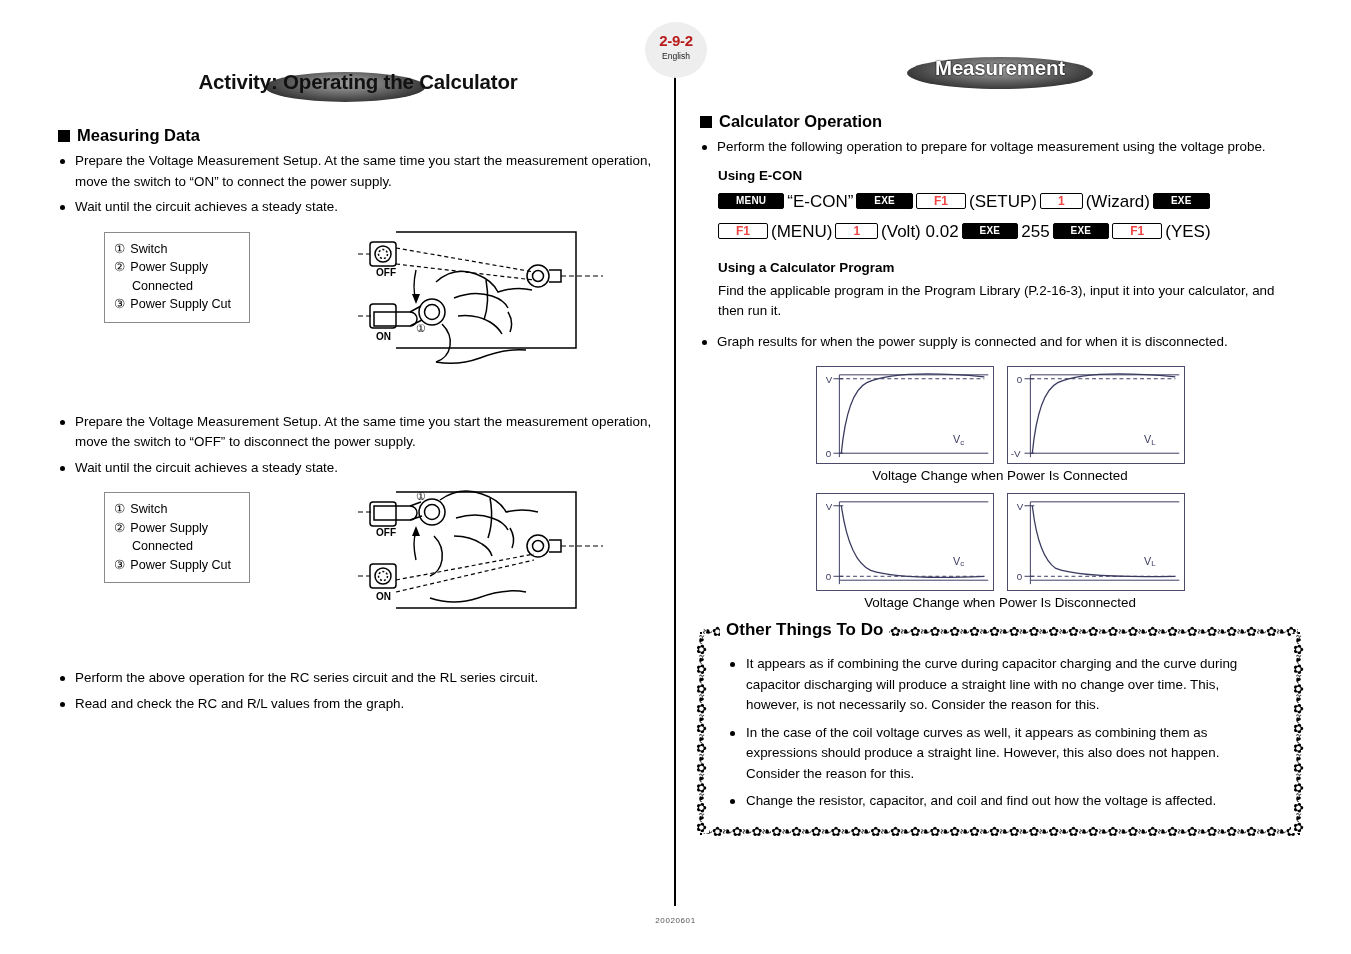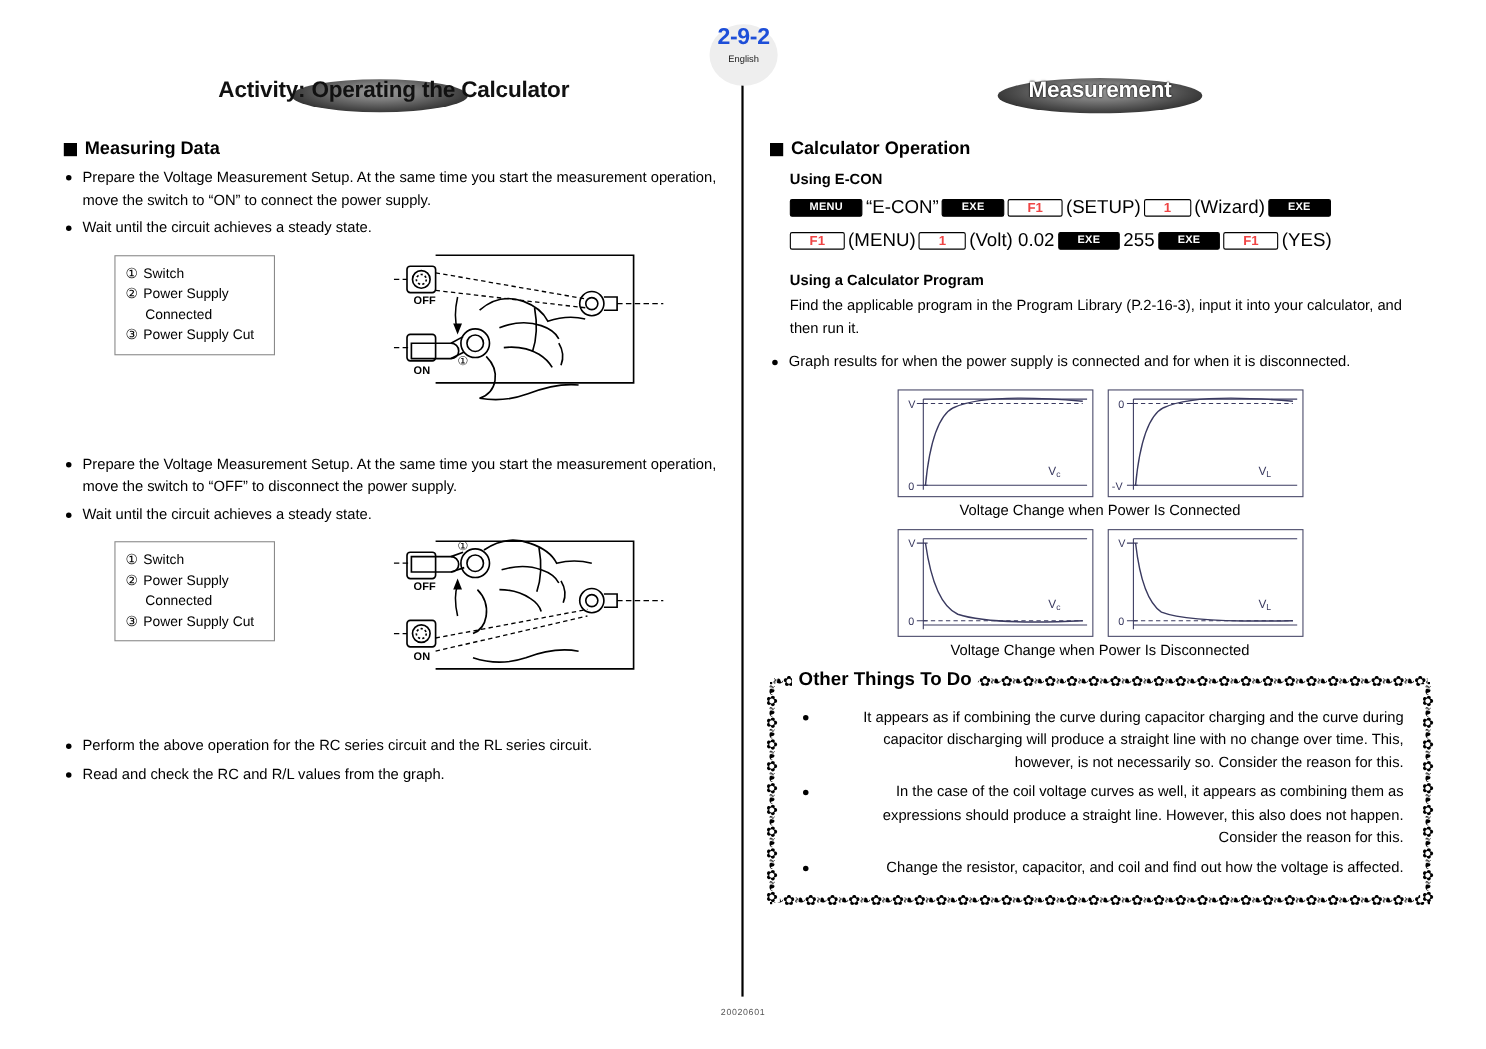--- a/index.html
+++ b/index.html
@@ -18,41 +18,42 @@
   .page-badge {
     position: absolute;
     left: 645px; top: 22px;
     width: 62px; height: 56px;
     border-radius: 50%;
     background: #eeeeee;
     text-align: center;
     z-index: 5;
   }
   .page-badge .pnum {
-    font-size: 21px; font-weight: bold;
+    font-size: 15px; font-weight: bold;
     letter-spacing: -0.3px;
-    color: #1d4ed8;
+    margin-top: 10px;
+    color: #b91c1c;
   }
   .page-badge .plang {
     font-size: 8.5px;
     margin-top: 2px;
     color: #1a1a1a;
   }
 
   
   .divider {
     position: absolute;
     left: 674px; top: 66px;
     width: 1.6px; height: 840px;
     background: #000000;
   }
 
   
   .col-left  { position: absolute; left: 58px;  top: 70px; width: 600px; }
-  .col-right { position: absolute; left: 700px; top: 70px; width: 600px; }
+  .col-right { position: absolute; left: 700px; top: 56px; width: 600px; }
 
   
   .banner-wrap {
     position: relative;
     text-align: center;
     height: 40px;
   }
   .banner-ellipse {
     position: absolute;
     top: 2px;
@@ -232,21 +233,20 @@
     transform-origin: left top;
     white-space: nowrap;
     position: absolute;
     left: 13px; top: 0;
   }
   .otd ul.bl > li {
     font-size: 13.4px;
     line-height: 20.5px;
     margin-bottom: 7px;
     padding-left: 18px;
-    text-align: right;
   }
 
   
   .footer {
     position: absolute;
     left: 0; right: 0;
     top: 916px;
     text-align: center;
     font-size: 8px;
     color: #555;
@@ -429,20 +429,23 @@
   <div class="banner-wrap" id="right-banner">
     <div class="banner-ellipse"></div>
     <div class="banner-title light">Measurement</div>
   </div>
 
   <div class="sec-head">
     <span class="sq"></span>
     <span>Calculator Operation</span>
   </div>
 
+  <ul class="bl">
+    <li>Perform the following operation to prepare for voltage measurement using the voltage probe.</li>
+  </ul>
 
   <div class="sub-head">Using E-CON</div>
 
   <div class="keyline" id="keyline-1">
       <span class="key solid">MENU</span>
       <span class="txt">“E-CON”</span>
       <span class="key solid">EXE</span>
       <span class="key light">F1</span>
       <span class="txt">(SETUP)</span>
       <span class="key light">1</span>

